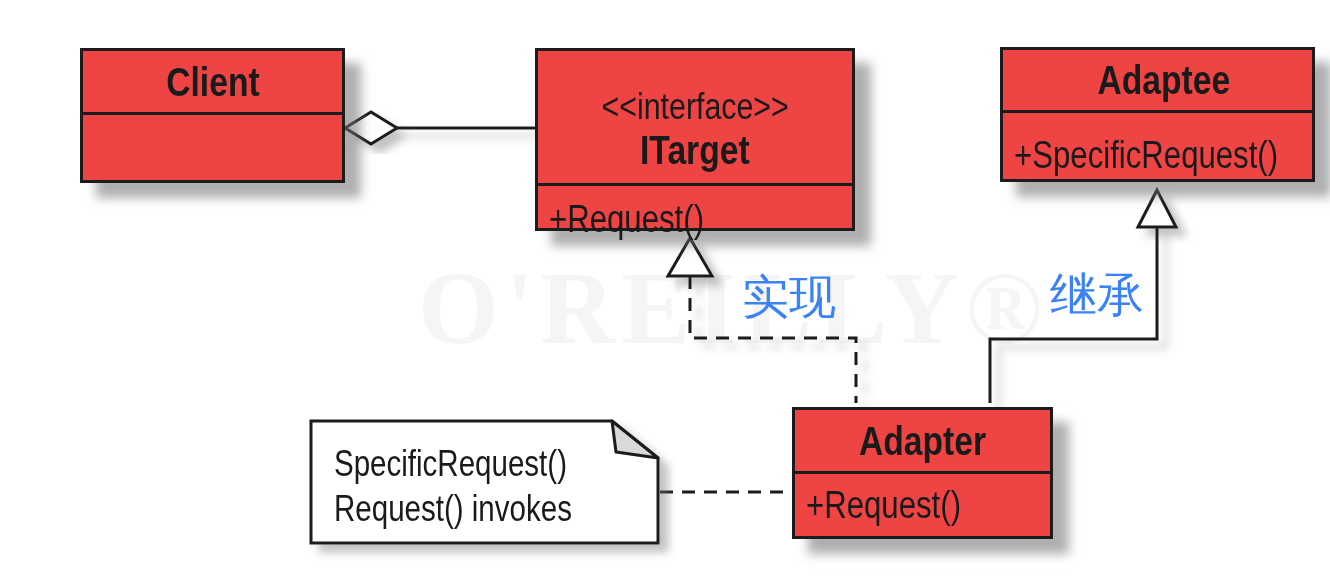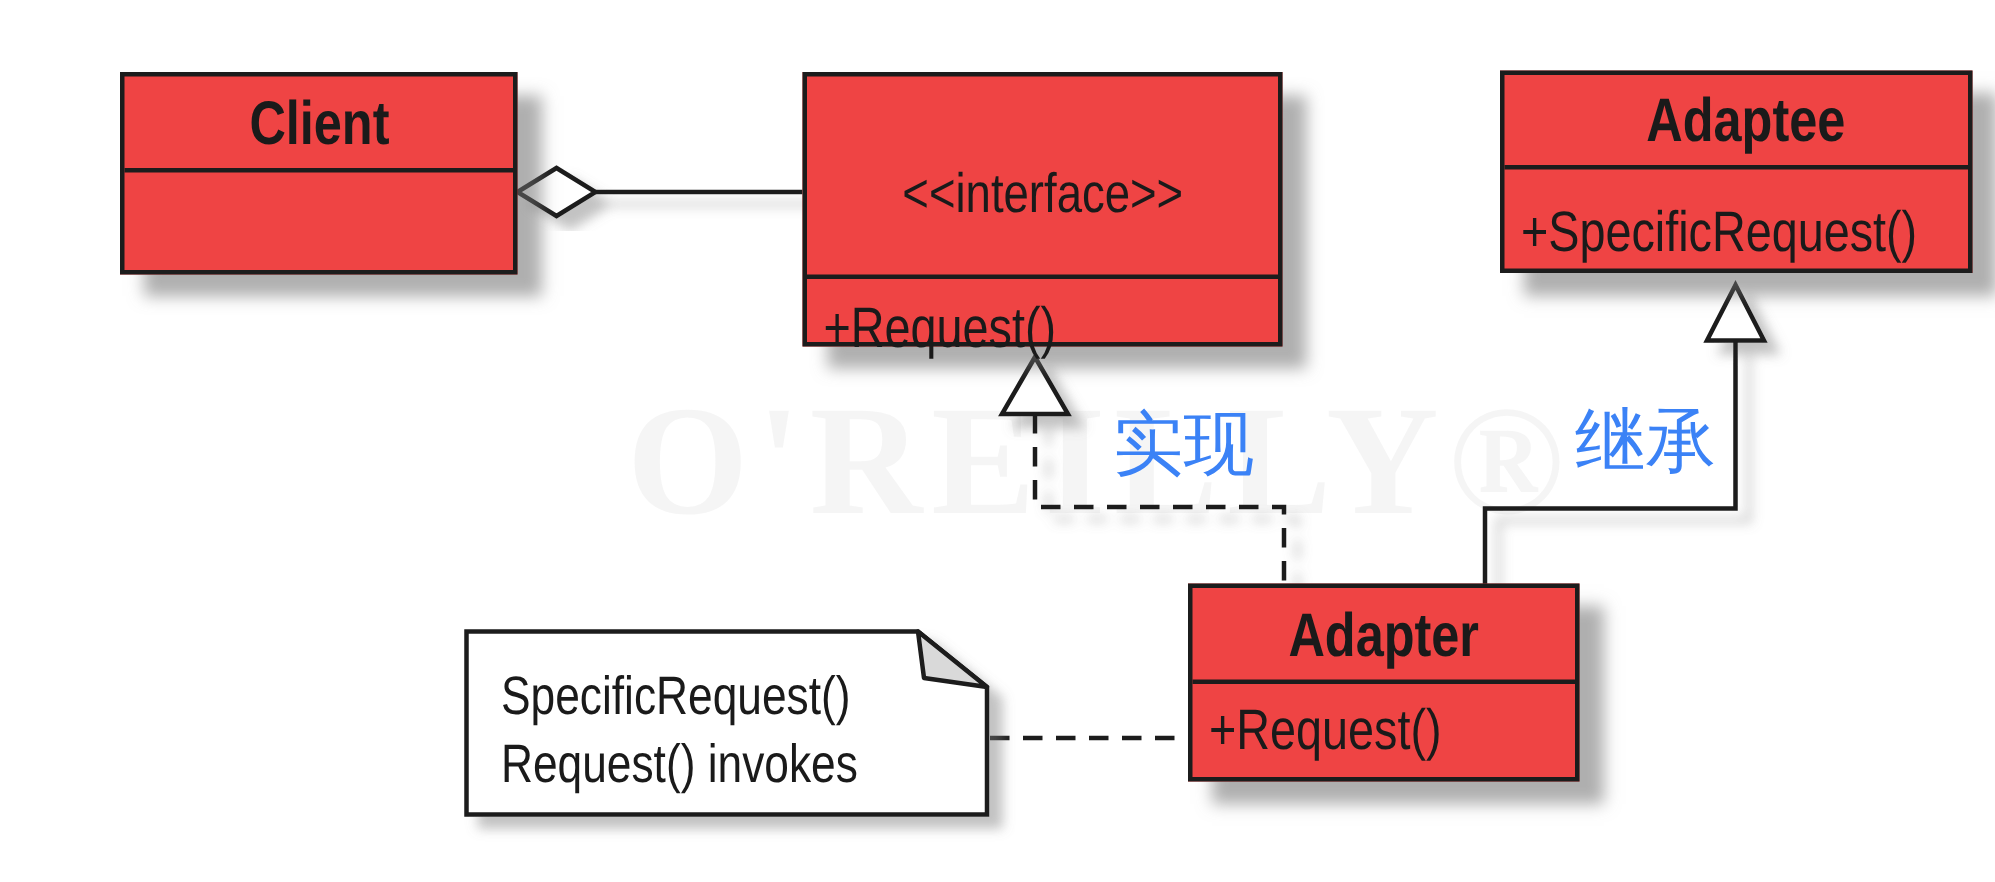--- a/index.html
+++ b/index.html
@@ -92,36 +92,37 @@
   <div class="uml-box" style="left:80px;top:48px;width:265px;height:135px;">
     <div class="uml-head" style="height:61px;">
       <div class="uml-title"><span class="cond-c">Client</span></div>
     </div>
     <div class="uml-body" style="height:68px;"></div>
   </div>
 
   <div class="uml-box" style="left:535px;top:48px;width:320px;height:183px;">
     <div class="uml-head" style="height:108px;margin-top:24px;">
       <div class="uml-stereo"><span class="cond-c">&lt;&lt;interface&gt;&gt;</span></div>
+      <div class="uml-title"><span class="cond-c">ITarget</span></div>
     </div>
     <div class="uml-body" style="height:69px;">
       <div class="uml-method"><span class="cond">+Request()</span></div>
     </div>
   </div>
 
   <div class="uml-box" style="left:1000px;top:47px;width:315px;height:135px;">
     <div class="uml-head" style="height:60px;padding-left:12px;">
       <div class="uml-title"><span class="cond-c">Adaptee</span></div>
     </div>
     <div class="uml-body" style="height:87px;">
       <div class="uml-method"><span class="cond">+SpecificRequest()</span></div>
     </div>
   </div>
 
-  <div class="uml-box" style="left:792px;top:389px;width:261px;height:132px;">
+  <div class="uml-box" style="left:792px;top:407px;width:261px;height:132px;">
     <div class="uml-head" style="height:61px;">
       <div class="uml-title"><span class="cond-c">Adapter</span></div>
     </div>
     <div class="uml-body" style="height:65px;">
       <div class="uml-method"><span class="cond">+Request()</span></div>
     </div>
   </div>
 
   <div class="note-text">
     <div><span class="cond">SpecificRequest()</span></div>

